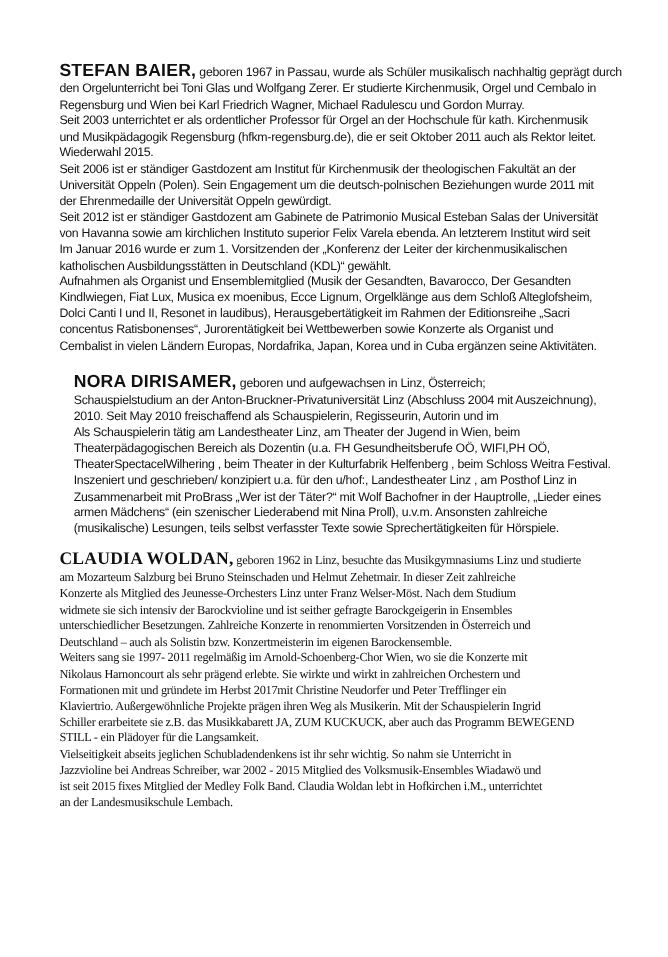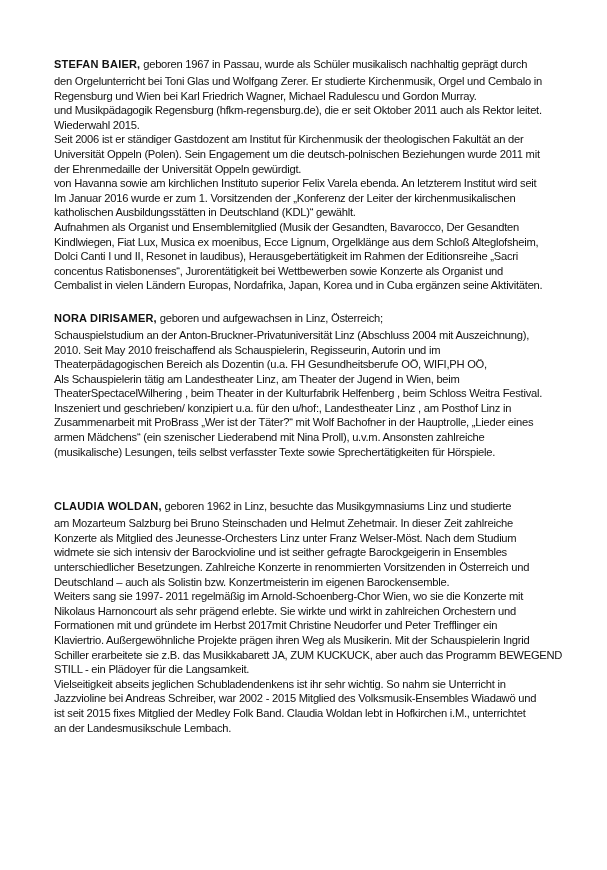--- a/index.html
+++ b/index.html
@@ -10,56 +10,58 @@
     color: #111111;
   }
   .bio { margin: 0; }
   .line {
     display: block; white-space: nowrap;
     font-size: 11.2px; line-height: 14.6px; height: 14.6px;
     letter-spacing: -0.25px;
   }
   .line.first { height: 19px; line-height: 19px; }
   .name {
-    font-weight: bold; font-size: 11px; letter-spacing: 0.2px;
+    font-weight: bold; font-size: 16px; letter-spacing: 0.2px;
   }
   .bio-1 { margin-top: 0; }
-  .bio-2 { margin-top: 16px; }
-  .bio-3 { margin-top: 38px; }
+  .bio-2 { margin-top: 16px; margin-left: 13px; }
+  .bio-3 { margin-top: 11px; font-family: Liberation Serif, serif; }
 </style>
 </head>
 <body>
 
 <div class="page">
 
   <section class="bio bio-1">
     <span class="line first"><span class="name">STEFAN BAIER,</span><span> geboren 1967 in Passau, wurde als Schüler musikalisch nachhaltig geprägt durch</span></span>
     <span class="line">den Orgelunterricht bei Toni Glas und Wolfgang Zerer. Er studierte Kirchenmusik, Orgel und Cembalo in</span>
     <span class="line">Regensburg und Wien bei Karl Friedrich Wagner, Michael Radulescu und Gordon Murray.</span>
+    <span class="line">Seit 2003 unterrichtet er als ordentlicher Professor für Orgel an der Hochschule für kath. Kirchenmusik</span>
     <span class="line">und Musikpädagogik Regensburg (hfkm-regensburg.de), die er seit Oktober 2011 auch als Rektor leitet.</span>
     <span class="line">Wiederwahl 2015.</span>
     <span class="line">Seit 2006 ist er ständiger Gastdozent am Institut für Kirchenmusik der theologischen Fakultät an der</span>
     <span class="line">Universität Oppeln (Polen). Sein Engagement um die deutsch-polnischen Beziehungen wurde 2011 mit</span>
     <span class="line">der Ehrenmedaille der Universität Oppeln gewürdigt.</span>
+    <span class="line">Seit 2012 ist er ständiger Gastdozent am Gabinete de Patrimonio Musical Esteban Salas der Universität</span>
     <span class="line">von Havanna sowie am kirchlichen Instituto superior Felix Varela ebenda. An letzterem Institut wird seit</span>
     <span class="line">Im Januar 2016 wurde er zum 1. Vorsitzenden der „Konferenz der Leiter der kirchenmusikalischen</span>
     <span class="line">katholischen Ausbildungsstätten in Deutschland (KDL)“ gewählt.</span>
     <span class="line">Aufnahmen als Organist und Ensemblemitglied (Musik der Gesandten, Bavarocco, Der Gesandten</span>
     <span class="line">Kindlwiegen, Fiat Lux, Musica ex moenibus, Ecce Lignum, Orgelklänge aus dem Schloß Alteglofsheim,</span>
     <span class="line">Dolci Canti I und II, Resonet in laudibus), Herausgebertätigkeit im Rahmen der Editionsreihe „Sacri</span>
     <span class="line">concentus Ratisbonenses“, Jurorentätigkeit bei Wettbewerben sowie Konzerte als Organist und</span>
     <span class="line">Cembalist in vielen Ländern Europas, Nordafrika, Japan, Korea und in Cuba ergänzen seine Aktivitäten.</span>
   </section>
 
   <section class="bio bio-2">
     <span class="line first"><span class="name">NORA DIRISAMER,</span><span> geboren und aufgewachsen in Linz, Österreich;</span></span>
     <span class="line">Schauspielstudium an der Anton-Bruckner-Privatuniversität Linz (Abschluss 2004 mit Auszeichnung),</span>
     <span class="line">2010. Seit May 2010 freischaffend als Schauspielerin, Regisseurin, Autorin und im</span>
+    <span class="line">Als Schauspielerin tätig am Landestheater Linz, am Theater der Jugend in Wien, beim</span>
     <span class="line">Theaterpädagogischen Bereich als Dozentin (u.a. FH Gesundheitsberufe OÖ, WIFI,PH OÖ,</span>
-    <span class="line">Als Schauspielerin tätig am Landestheater Linz, am Theater der Jugend in Wien, beim</span>
     <span class="line">TheaterSpectacelWilhering , beim Theater in der Kulturfabrik Helfenberg , beim Schloss Weitra Festival.</span>
     <span class="line">Inszeniert und geschrieben/ konzipiert u.a. für den u/hof:, Landestheater Linz , am Posthof Linz  in</span>
     <span class="line">Zusammenarbeit mit ProBrass „Wer ist der Täter?“ mit Wolf Bachofner in der Hauptrolle, „Lieder eines</span>
     <span class="line">armen Mädchens“ (ein szenischer Liederabend mit Nina Proll), u.v.m. Ansonsten zahlreiche</span>
     <span class="line">(musikalische) Lesungen, teils selbst verfasster Texte sowie Sprechertätigkeiten für Hörspiele.</span>
   </section>
 
   <section class="bio bio-3">
     <span class="line first"><span class="name">CLAUDIA WOLDAN,</span><span> geboren 1962 in Linz, besuchte das Musikgymnasiums Linz und studierte</span></span>
     <span class="line">am Mozarteum Salzburg bei Bruno Steinschaden und Helmut Zehetmair. In dieser Zeit zahlreiche</span>

